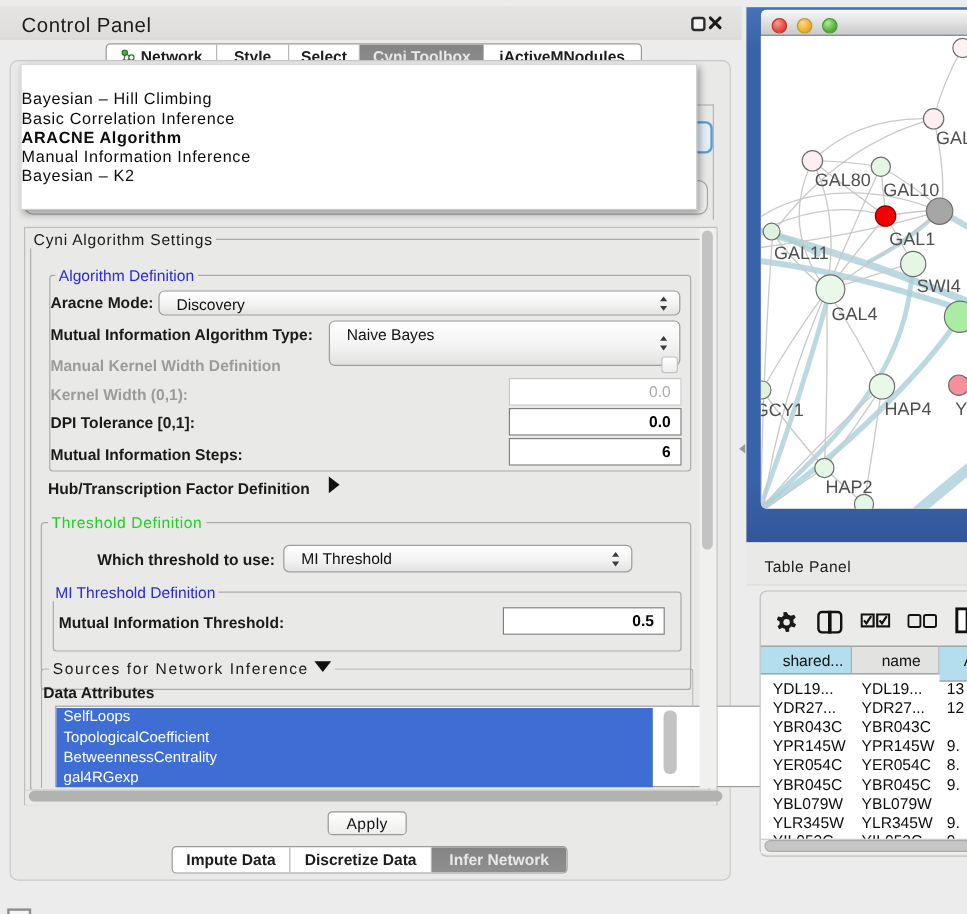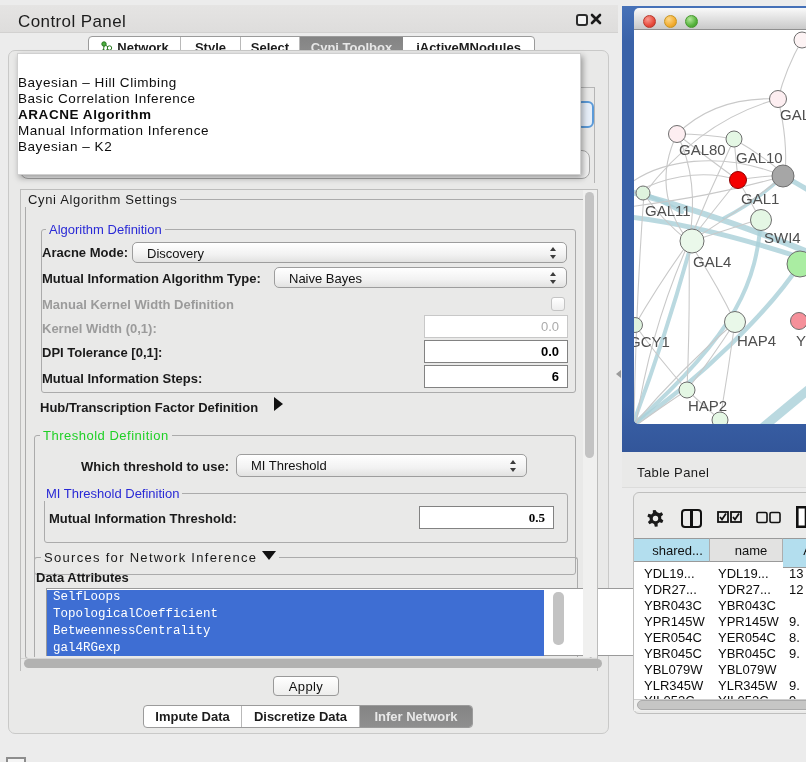--- a/index.html
+++ b/index.html
@@ -24,21 +24,21 @@
 .grp .lbl{position:absolute;top:-8px;left:6px;background:#e9e9e8;padding:0 3px;font-size:13px;white-space:nowrap;}
 
 .combo{position:absolute;background:linear-gradient(#ffffff,#f2f2f2 60%,#e2e2e1);border:1px solid #9d9d9d;border-radius:5px;box-sizing:border-box;}
 .combo .tx{position:absolute;left:14px;top:3px;font-size:13px;color:#111;}
 .arr{position:absolute;right:9px;top:50%;margin-top:-6px;width:7px;height:12px;}
 .arr:before,.arr:after{content:"";position:absolute;left:0;border-left:3.5px solid transparent;border-right:3.5px solid transparent;}
 .arr:before{top:0;border-bottom:4.5px solid #3c3c3c;}
 .arr:after{bottom:0;border-top:4.5px solid #3c3c3c;}
 .inp{position:absolute;background:#fff;box-sizing:border-box;font-size:13px;font-weight:bold;text-align:right;padding:3px 8px 0 0;}
 
-#dlist{left:46px;top:588px;width:610px;height:68px;background:#fff;border:1px solid #9a9a9a;box-sizing:border-box;font-family:Liberation Mono, monospace;}
+#dlist{left:46px;top:588px;width:610px;height:68px;background:#fff;border:1px solid #9a9a9a;box-sizing:border-box;}
 #dlist .selblk{position:absolute;left:0;top:1px;width:497px;height:66px;background:#3e6ed3;}
 #dlist .r{position:absolute;left:6px;font-size:12.5px;color:#fff;white-space:nowrap;}
 
 .vthumb{position:absolute;background:#c3c3c3;border-radius:5px;}
 
 #dd{left:17px;top:53px;width:564px;height:122px;background:#fff;border:1px solid #d0d0d0;box-shadow:2px 3px 6px rgba(0,0,0,.35);box-sizing:border-box;}
 #dd .hint{position:absolute;top:4px;width:100%;text-align:center;font-size:13px;letter-spacing:0.3px;color:#a9a9a9;}
 #dd .it{position:absolute;left:0px;font-size:13.5px;letter-spacing:0.55px;color:#0c0c0c;white-space:nowrap;}
 
 #netframe{left:622px;top:6px;width:184px;height:446px;background:linear-gradient(180deg,#4671b8 0%,#3a62a8 8%,#3a62a8 88%,#33569a 100%);}
@@ -90,21 +90,21 @@
 
 <div class="grp" style="left:41px;top:229px;width:533px;height:162px;">
   <div class="lbl" style="left:4px;color:#2a2ad6;font-size:13px;">Algorithm Definition</div>
 </div>
 <div class="abs b13" style="left:42px;top:245px;">Aracne Mode:</div>
 <div class="combo" style="left:132px;top:242px;width:435px;height:21px;">
     <span class="tx">Discovery</span>
     <span class="arr"></span>
   </div>
 <div class="abs b13" style="left:42px;top:271px;">Mutual Information Algorithm Type:</div>
-<div class="combo" style="left:274px;top:267px;width:293px;height:21px;">
+<div class="combo" style="left:274px;top:267px;width:293px;height:38px;">
     <span class="tx">Naive Bayes</span>
     <span class="arr"></span>
   </div>
 <div class="abs b13 gray" style="left:42px;top:297px;">Manual Kernel Width Definition</div>
 <div class="abs" style="left:551px;top:297px;width:12px;height:12px;border:1px solid #c4c4c4;border-radius:3px;background:linear-gradient(#fff,#ededed);"></div>
 <div class="abs b13 gray" style="left:42px;top:321px;">Kernel Width (0,1):</div>
 <div class="inp" style="left:424px;top:315px;width:144px;height:23px;border:1px solid #c8c8c8;color:#ababab;font-weight:normal;">0.0</div>
 <div class="abs b13" style="left:42px;top:345px;">DPI Tolerance [0,1]:</div>
 <div class="inp" style="left:424px;top:340px;width:144px;height:23px;border:1px solid #828282;color:#000;">0.0</div>
 <div class="abs b13" style="left:42px;top:371px;">Mutual Information Steps:</div>
@@ -118,21 +118,21 @@
 <div class="abs b13" style="left:81px;top:459px;">Which threshold to use:</div>
 <div class="combo" style="left:236px;top:454px;width:291px;height:23px;">
     <span class="tx">MI Threshold</span>
     <span class="arr"></span>
   </div>
 
 <div class="grp" style="left:44px;top:493px;width:522px;height:48px;">
   <div class="lbl" style="left:-2px;color:#2a2ad6;font-size:13px;">MI Threshold Definition</div>
 </div>
 <div class="abs b13" style="left:49px;top:511px;">Mutual Information Threshold:</div>
-<div class="inp" style="left:419px;top:506px;width:135px;height:23px;border:1px solid #828282;color:#000;font-family:Liberation Serif, serif;">0.5</div>
+<div class="inp" style="left:419px;top:506px;width:135px;height:23px;border:1px solid #828282;color:#000;">0.5</div>
 
 <div class="grp" style="left:34px;top:557px;width:542px;height:99px;border-bottom:none;border-bottom-left-radius:0;border-bottom-right-radius:0;">
   <div class="lbl n13" style="left:6px;letter-spacing:1.3px;">Sources for Network Inference <span style="display:inline-block;vertical-align:2px;width:0;height:0;border-left:7.5px solid transparent;border-right:7.5px solid transparent;border-top:9px solid #111;"></span></div>
 </div>
 <div class="abs b13" style="left:36px;top:570px;">Data Attributes</div>
 <div class="abs" id="dlist">
   <div class="selblk"></div>
   <div class="r" style="top:1px;">SelfLoops</div>
   <div class="r" style="top:18px;">TopologicalCoefficient</div>
   <div class="r" style="top:35px;">BetweennessCentrality</div>

